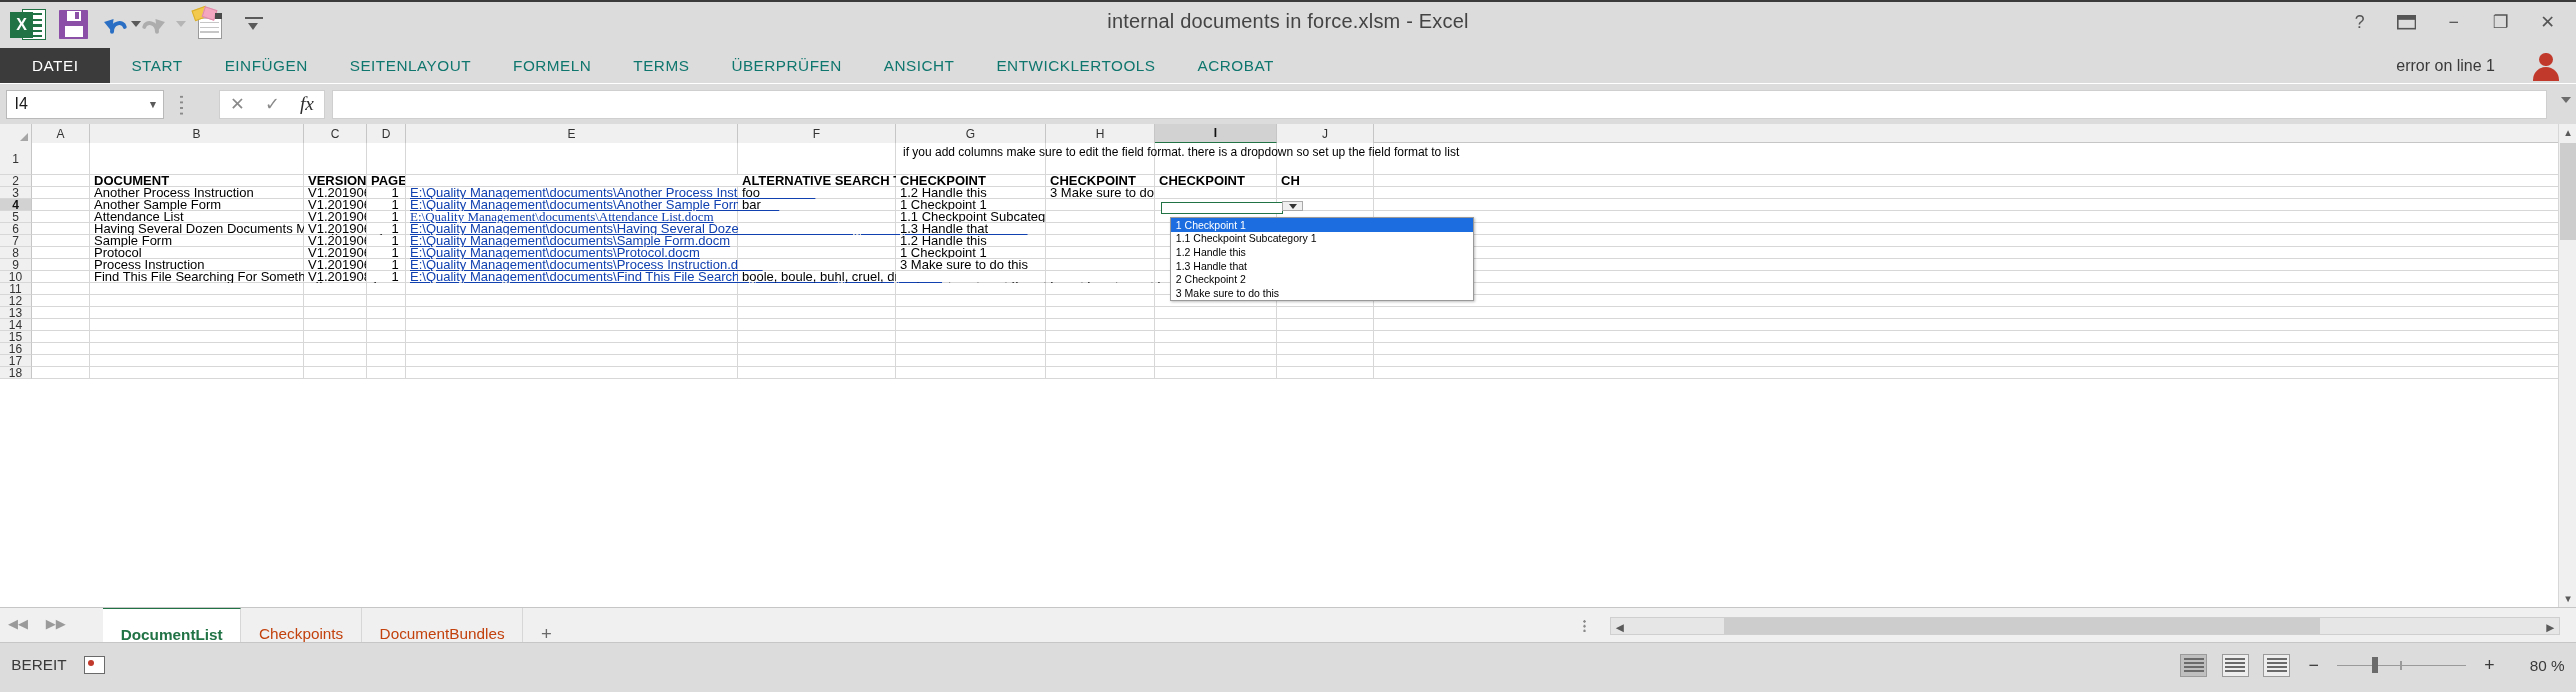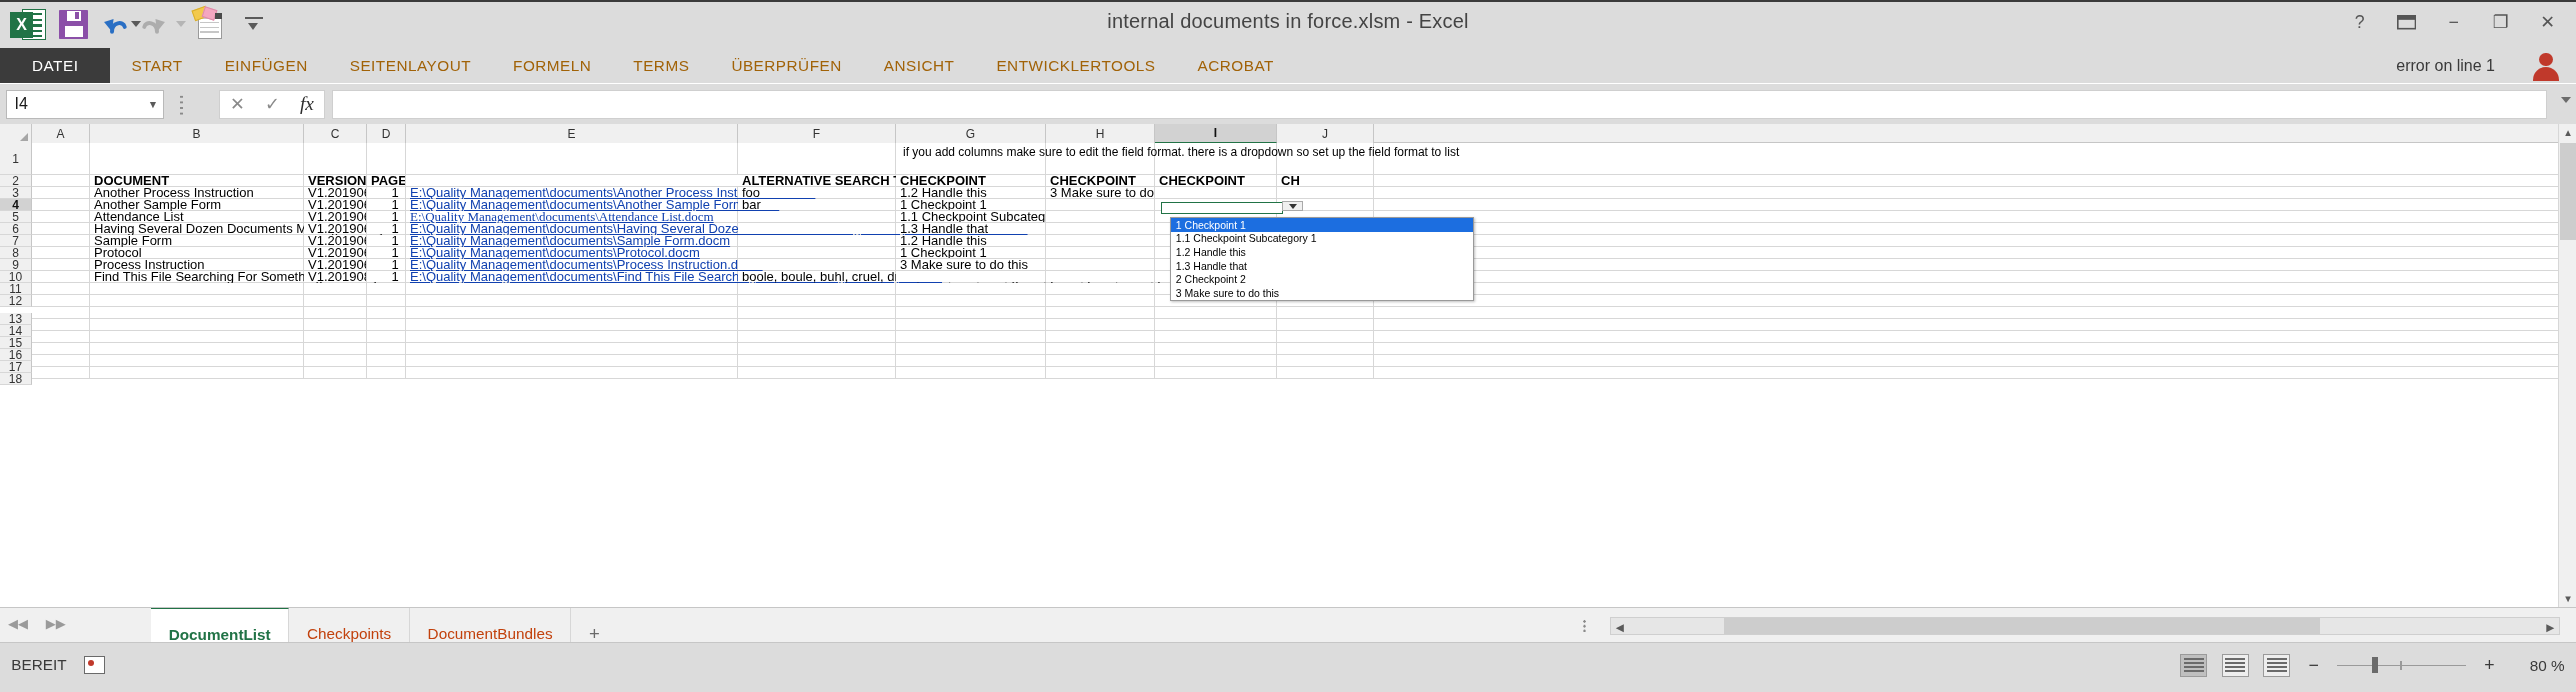--- a/index.html
+++ b/index.html
@@ -68,21 +68,21 @@
   .win-ctrl.close { }
 
   
   .ribbon {
     position:absolute; left:0; top:48px; width:2576px; height:35px;
     background:#dcdcdc;
   }
   .tabs { position:absolute; left:0; top:0; height:35px; display:flex; align-items:stretch; }
   .tab {
     padding:0 21px; display:flex; align-items:center; justify-content:center;
-    font-size:15.3px; color:#a16207; letter-spacing:0.5px;
+    font-size:15.3px; color:#0f766e; letter-spacing:0.5px;
     white-space:nowrap;
   }
   .tab.file { background:#3b3b3b; color:#ffffff; padding:0 32px; font-weight:400; }
   .ribbon-right {
     position:absolute; right:81px; top:0; height:35px; display:flex; align-items:center;
     font-size:16px; color:#3a3a3a;
   }
   .signin-ico { position:absolute; right:11.3px; top:3.2px; width:35px; height:31px; }
   .signin-ico .head { position:absolute; left:9.7px; top:1.6px; width:13.7px; height:13.7px; border-radius:50%; background:#c0392b; }
   .signin-ico .body { position:absolute; left:3.2px; top:16px; width:26.6px; height:13.7px; border-radius:13px 13px 0 0; background:#c0392b; }
@@ -165,21 +165,21 @@
   .dd-item.sel { background:#1c6ee0; color:#ffffff; }
 
   .note-cell {
     position:absolute; font-size:13px; color:#000; white-space:nowrap; z-index:3;
   }
 
   
   .sheetbar { position:absolute; left:0; top:607px; width:2576px; height:35px; background:#f0f0f0;
      border-top:0.8px solid #c6c6c6; }
   .nav-arrows { position:absolute; left:8px; top:8px; display:flex; gap:17.7px; align-items:center; color:#9a9a9a; font-size:13px;}
-  .stabs { position:absolute; left:103px; top:0; height:52px; display:flex; align-items:stretch;margin-left:48px; }
+  .stabs { position:absolute; left:103px; top:0; height:52px; display:flex; align-items:stretch; }
   .stab { padding:0 17.7px; display:flex; align-items:center; font-size:15.3px; color:#c2410c; border-right:0.8px solid #d7d7d7;}
   .stab.active { background:#ffffff; font-weight:700; color:#217346; border-top:1.6px solid #217346; }
   .stab.addbtn { color:#6a6a6a; font-size:18.5px; border-right:none; }
   .hscroll { position:absolute; right:16px; top:8.9px; width:950px; height:17.7px; background:#e6e6e6; border:0.8px solid #cfcfcf; }
   .hscroll .thumb { position:absolute; left:113px; top:0; width:596px; height:16px; background:#cdcdcd; }
   .hscroll .lt, .hscroll .rt { position:absolute; top:0.8px; width:16px; height:16px; color:#5a5a5a; font-size:10.5px;
      display:flex; align-items:center; justify-content:center; }
   .hscroll .lt { left:0.8px; } .hscroll .rt { right:0.8px; }
   .split-dots { position:absolute; right:986px; top:11.3px; width:8px; height:13px;
     background:radial-gradient(circle,#8a8a8a 1.2px, transparent 1.4px) 0 0/4.8px 4.8px repeat-y; }
@@ -337,21 +337,21 @@
       <div class="rh" style="height: 12px;">3</div>
       <div class="rh sel" style="height: 12px;">4</div>
       <div class="rh" style="height: 12px;">5</div>
       <div class="rh" style="height: 12px;">6</div>
       <div class="rh" style="height: 12px;">7</div>
       <div class="rh" style="height: 12px;">8</div>
       <div class="rh" style="height: 12px;">9</div>
       <div class="rh" style="height: 12px;">10</div>
       <div class="rh" style="height: 12px;">11</div>
       <div class="rh" style="height: 12px;">12</div>
-      <div class="rh" style="height: 12px; margin-top: 6px;">13</div>
+      <div class="rh" style="height: 12px;">13</div>
       <div class="rh" style="height: 12px;">14</div>
       <div class="rh" style="height: 12px;">15</div>
       <div class="rh" style="height: 12px;">16</div>
       <div class="rh" style="height: 12px;">17</div>
       <div class="rh" style="height: 12px;">18</div>
     </div>
   <div class="cells" id="cells">
       <div class="grow" style="height: 32px;">
         <div class="cell" style="width: 58px; min-width: 58px;"></div>
         <div class="cell ovf" style="width: 214px; min-width: 214px;"></div>

